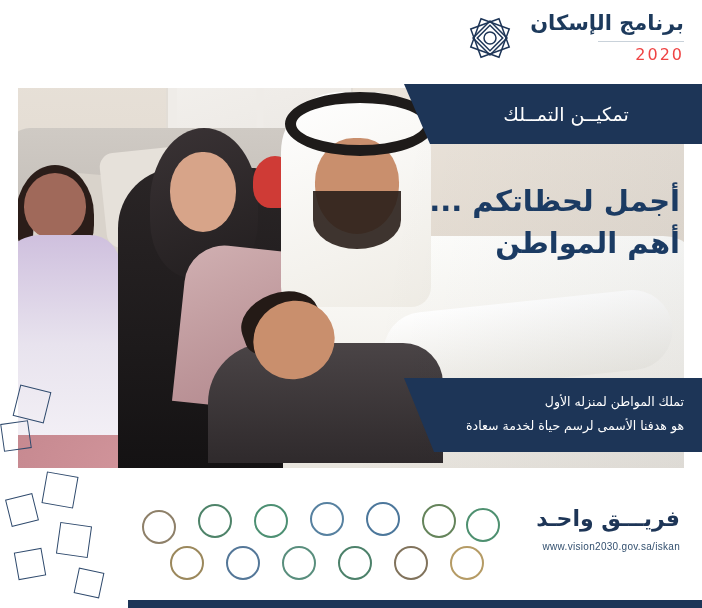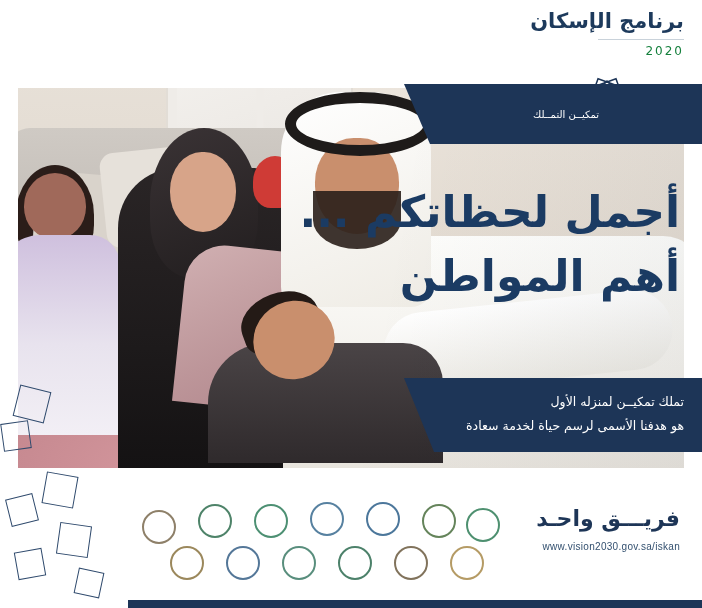--- a/index.html
+++ b/index.html
@@ -23,36 +23,35 @@
     background:#ffffff;
     z-index:6;
   }
   .logo-block{
     position:absolute;
     right:18px;top:10px;
     display:flex;
     align-items:center;
     gap:12px;
     direction:rtl;
-    flex-direction:column;
   }
   .logo-text{
     text-align:right;
     color:#17314f;
     line-height:1.05;
   }
   .logo-text .main{
     font-size:21px;
     font-weight:bold;
     letter-spacing:0.5px;
     color:#1d3a5c;
   }
   .logo-text .year{
-    font-size:12px;
-    color:#15803d;
+    font-size:16px;
+    color:#ef4444;
     letter-spacing:2px;
     margin-top:7px;
     position:relative;
     padding-top:6px;
   }
   .logo-text .year:before{
     content:"";
     position:absolute;
     top:0;right:0;
     width:86px;height:1px;
@@ -228,21 +227,21 @@
   
   .navy-band{
     position:absolute;
     right:0;top:84px;
     width:272px;height:60px;
     background:#1d3557;
     display:flex;
     align-items:center;
     justify-content:center;
     color:#ffffff;
-    font-size:10px;
+    font-size:19px;
     letter-spacing:2px;
     direction:rtl;
     z-index:7;
   }
   .navy-band:before{
     content:"";
     position:absolute;
     left:-26px;top:0;
     border-style:solid;
     border-width:0 26px 60px 0;
@@ -252,21 +251,21 @@
     position:absolute;
     right:22px;top:180px;
     width:300px;
     text-align:right;
     direction:rtl;
     color:#17365d;
     z-index:7;
     line-height:1.45;
   }
   .headline .l1,.headline .l2{
-    font-size:44px;
+    font-size:29px;
     font-weight:bold;
     color:#1b3b63;
     white-space:nowrap;
   }
   .subband{
     position:absolute;
     right:0;top:378px;
     width:268px;height:74px;
     background:#1d3557;
     color:#ffffff;
@@ -429,21 +428,21 @@
   <div class="navy-band">
     <span>تمكيــن التمــلك</span>
   </div>
 
   <div class="headline">
     <div class="l1">أجمل لحظاتكم ...</div>
     <div class="l2">أهم المواطن</div>
   </div>
 
   <div class="subband">
-    <div>تملك تمكيــن لمنزله الأول</div>
+    <div>تملك المواطن لمنزله الأول</div>
     <div>هو هدفنا الأسمى لرسم حياة لخدمة سعادة</div>
   </div>
 
   <div class="bottom"></div>
 
   <div class="squares">
     <div class="sq" style="left:16px;top:14px;width:30px;height:30px;transform:rotate(14deg);"></div>
     <div class="sq" style="left:2px;top:48px;width:26px;height:26px;transform:rotate(-8deg);"></div>
     <div class="sq" style="left:44px;top:100px;width:30px;height:30px;transform:rotate(10deg);"></div>
     <div class="sq" style="left:8px;top:122px;width:26px;height:26px;transform:rotate(-14deg);"></div>

